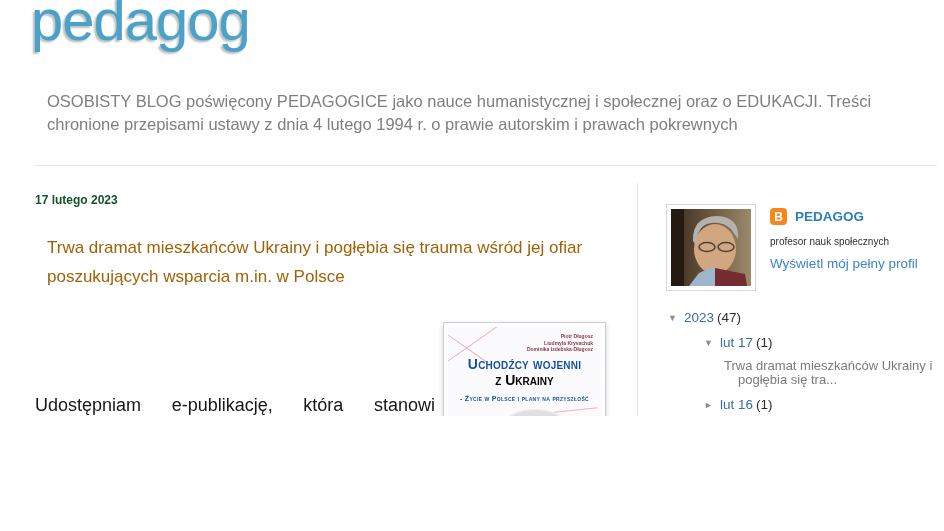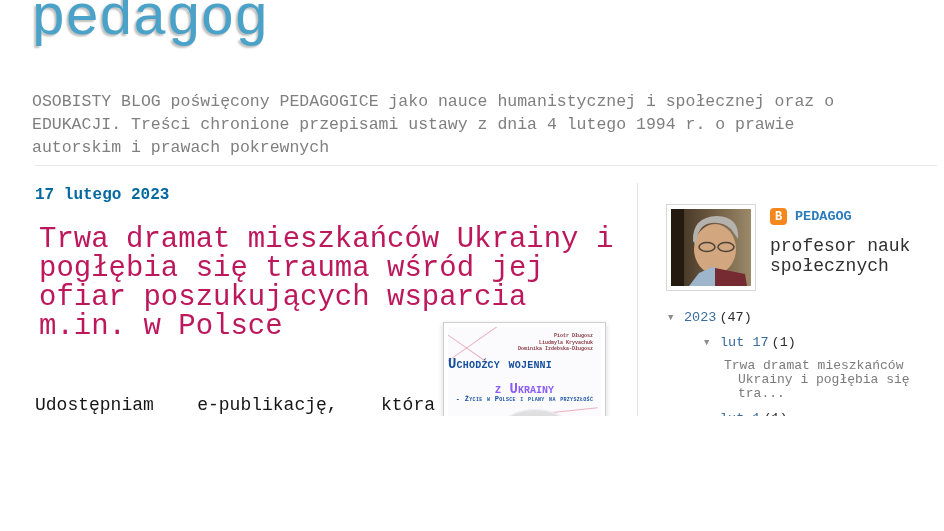--- a/index.html
+++ b/index.html
@@ -1,47 +1,47 @@
 <!DOCTYPE html>
 <html><head>
 <meta charset="utf-8">
 <style>
   html,body{margin:0;padding:0;background:#fff}
   .page{position:relative;width:944px;height:416px;background:#fff;overflow:hidden;
-        font-family:Liberation Mono, monospace;}
+        font-family:Liberation Sans, sans-serif;}
 
   
   .blog-title{position:absolute;left:31px;top:-14px;margin:0;font-size:58px;font-weight:normal;
               letter-spacing:-1px;color:#4aa2c8;text-shadow:-2px 2px 2px rgba(0,0,0,.25);cursor:pointer}
-  .desc{position:absolute;left:32px;top:90px;width:848px;margin:0;
+  .desc{position:absolute;left:47px;top:90px;width:848px;margin:0;
         font-size:16.5px;line-height:23px;color:#7f7f7f}
   .hdr-divider{position:absolute;left:35px;top:165px;width:902px;height:1px;background:#e8e8e8}
   .vsep{position:absolute;left:637px;top:183px;width:1px;height:348px;background:#e4e4e4}
 
   
-  .post-date{position:absolute;left:35px;top:186px;font-size:16px;font-weight:bold;color:#0369a1}
-  .post-title{position:absolute;left:35px;top:221px;width:588px;margin:4px;
-              font-size:29px;line-height:29px;font-weight:normal;color:#be185d;cursor:pointer}
+  .post-date{position:absolute;left:35px;top:193px;font-size:12px;font-weight:bold;color:#14532d}
+  .post-title{position:absolute;left:35px;top:221px;width:588px;margin:12px;
+              font-size:17px;line-height:29px;font-weight:normal;color:#a16207;cursor:pointer}
   .post-body{position:absolute;left:35px;top:389px;width:400px;margin:0;
              font-size:18px;line-height:32.8px;color:#161616;text-align:justify;text-align-last:justify}
 
   
   .book{position:absolute;left:443px;top:322px;margin:0;background:#fff;border:1px solid #cfcfcf;
         padding:4px;box-shadow:0 2px 5px rgba(0,0,0,.18);cursor:pointer}
   .cover{position:relative;width:153px;height:228px;background:#fbfbfd;overflow:hidden}
   .authors{position:absolute;top:6px;right:8px;text-align:right;font-size:5px;line-height:6.5px;
            color:#8a3a44;font-weight:bold;z-index:3}
   .pink-a{position:absolute;left:-6px;top:16px;width:62px;height:1px;background:#eab0bd;
           transform:rotate(-35deg);z-index:2}
   .pink-b{position:absolute;left:-16px;top:18px;width:62px;height:1px;background:#eab0bd;
           transform:rotate(35deg);z-index:2}
-  .c-t1{position:absolute;top:29px;left:0;right:0;font-size:14px;font-weight:bold;
+  .c-t1{position:absolute;top:29px;left:0;right:0;text-align:center;font-size:14px;font-weight:bold;
         color:#17509f;font-variant:small-caps;letter-spacing:.2px;z-index:3}
-  .c-t2{position:absolute;top:54px;left:0;right:0;text-align:center;font-size:14px;font-weight:bold;
-        color:#8b5cf6;font-variant:small-caps;z-index:3}
+  .c-t2{position:absolute;top:45px;left:0;right:0;text-align:center;font-size:14px;font-weight:bold;
+        color:#000000;font-variant:small-caps;z-index:3}
   .c-sub{position:absolute;top:68px;left:0;right:0;text-align:center;font-size:7px;font-weight:bold;
          color:#17509f;font-variant:small-caps;letter-spacing:.3px;z-index:3}
   .pink-c{position:absolute;left:3px;top:88px;width:147px;height:1px;background:#eab0bd;
           transform:rotate(-6deg);z-index:2}
   .c-blue{position:absolute;left:0;top:94px;width:153px;height:102px;overflow:hidden;z-index:1}
   .c-photo{position:absolute;left:34px;top:82px;width:106px;height:106px;z-index:4}
   .pink-d{position:absolute;left:88px;top:176px;width:55px;height:1px;background:#e5a7b5;
           transform:rotate(33deg);z-index:5}
   .c-alogo{position:absolute;right:11px;top:176px;width:14px;height:14px;background:#2e6cb5;
            color:#fff;font-size:10px;font-weight:bold;text-align:center;line-height:14px;z-index:6}
@@ -50,21 +50,21 @@
   
   .sidebar{position:absolute;left:666px;top:191px;width:272px}
   .sb-h{margin:0;font-size:13px;font-weight:bold;color:#3a3a3a}
   .about-row{display:flex;gap:14px;margin-top:13px}
   .pframe{width:80px;height:77px;padding:4px;border:1px solid #d8d8d8;background:#fff;flex:none;cursor:pointer}
   .pinfo{padding-top:4px}
   .name-row{display:flex;align-items:center;gap:8px}
   .bicon{width:17px;height:17px;background:#f6871f;border-radius:4px;color:#fff;font-weight:bold;
          font-size:12px;display:inline-flex;align-items:center;justify-content:center;flex:none}
   .pname{font-size:13.5px;font-weight:bold;color:#2d7cbd;text-decoration:none;cursor:pointer}
-  .role{margin-top:11px;font-size:18px;color:#303030}
+  .role{margin-top:11px;font-size:10px;color:#303030}
   .plink{display:block;margin-top:9px;font-size:13.5px;color:#3d85c6;text-decoration:none;cursor:pointer}
   .arc-h{margin:37px 0 0;font-size:12.5px;font-weight:bold;color:#3a3a3a;letter-spacing:.4px}
   .arc{margin-top:18px;font-size:13.5px}
   .arc-row{margin-bottom:7px;line-height:17px}
   .lvl0{margin-left:2px}.lvl1{margin-left:20px}.lvl2{margin-left:38px}
   .tri{display:inline-block;width:16px;font-size:9px;color:#8d8d8d;vertical-align:1px;cursor:pointer}
   .arc-link{color:#3a6d9e;text-decoration:none;cursor:pointer}
   .arc-count{color:#2e2e2e;margin-left:3px}
   .arc-snippet{margin:2px 0 9px 58px;width:222px;padding-left:14px;text-indent:-14px;
                font-size:13px;line-height:14px;color:#7b7b7b;cursor:pointer}
@@ -159,33 +159,34 @@
           <path d="M28,64 L44,57 L46,77 L18,77 Z" fill="#9db6cc"></path>
           <path d="M44,59 L74,65 L76,77 L44,77 Z" fill="#762b33"></path>
         </svg>
       </div>
       <div class="pinfo">
         <div class="name-row">
           <span class="bicon">B</span>
           <a class="pname">PEDAGOG</a>
         </div>
         <div class="role">profesor nauk społecznych</div>
+        <a class="plink">Wyświetl mój pełny profil</a>
       </div>
     </div>
 
     <div class="arc">
       <div class="arc-row lvl0">
         <span class="tri">▼</span><a class="arc-link">2023</a><span class="arc-count">(47)</span>
       </div>
       <div class="arc-row lvl2">
         <span class="tri">▼</span><a class="arc-link">lut 17</a><span class="arc-count">(1)</span>
       </div>
       <div class="arc-snippet">Trwa dramat mieszkańców Ukrainy i pogłębia się tra...</div>
       <div class="arc-row lvl2">
-        <span class="tri">►</span><a class="arc-link">lut 1</a><span class="arc-count">(1)</span>
+        <span class="tri">►</span><a class="arc-link">lut 16</a><span class="arc-count">(1)</span>
       </div>
       <div class="arc-row lvl2">
         <span class="tri">►</span><a class="arc-link">lut 11</a><span class="arc-count">(1)</span>
       </div>
 
     </div>
   </aside>
 
 </div>
 

